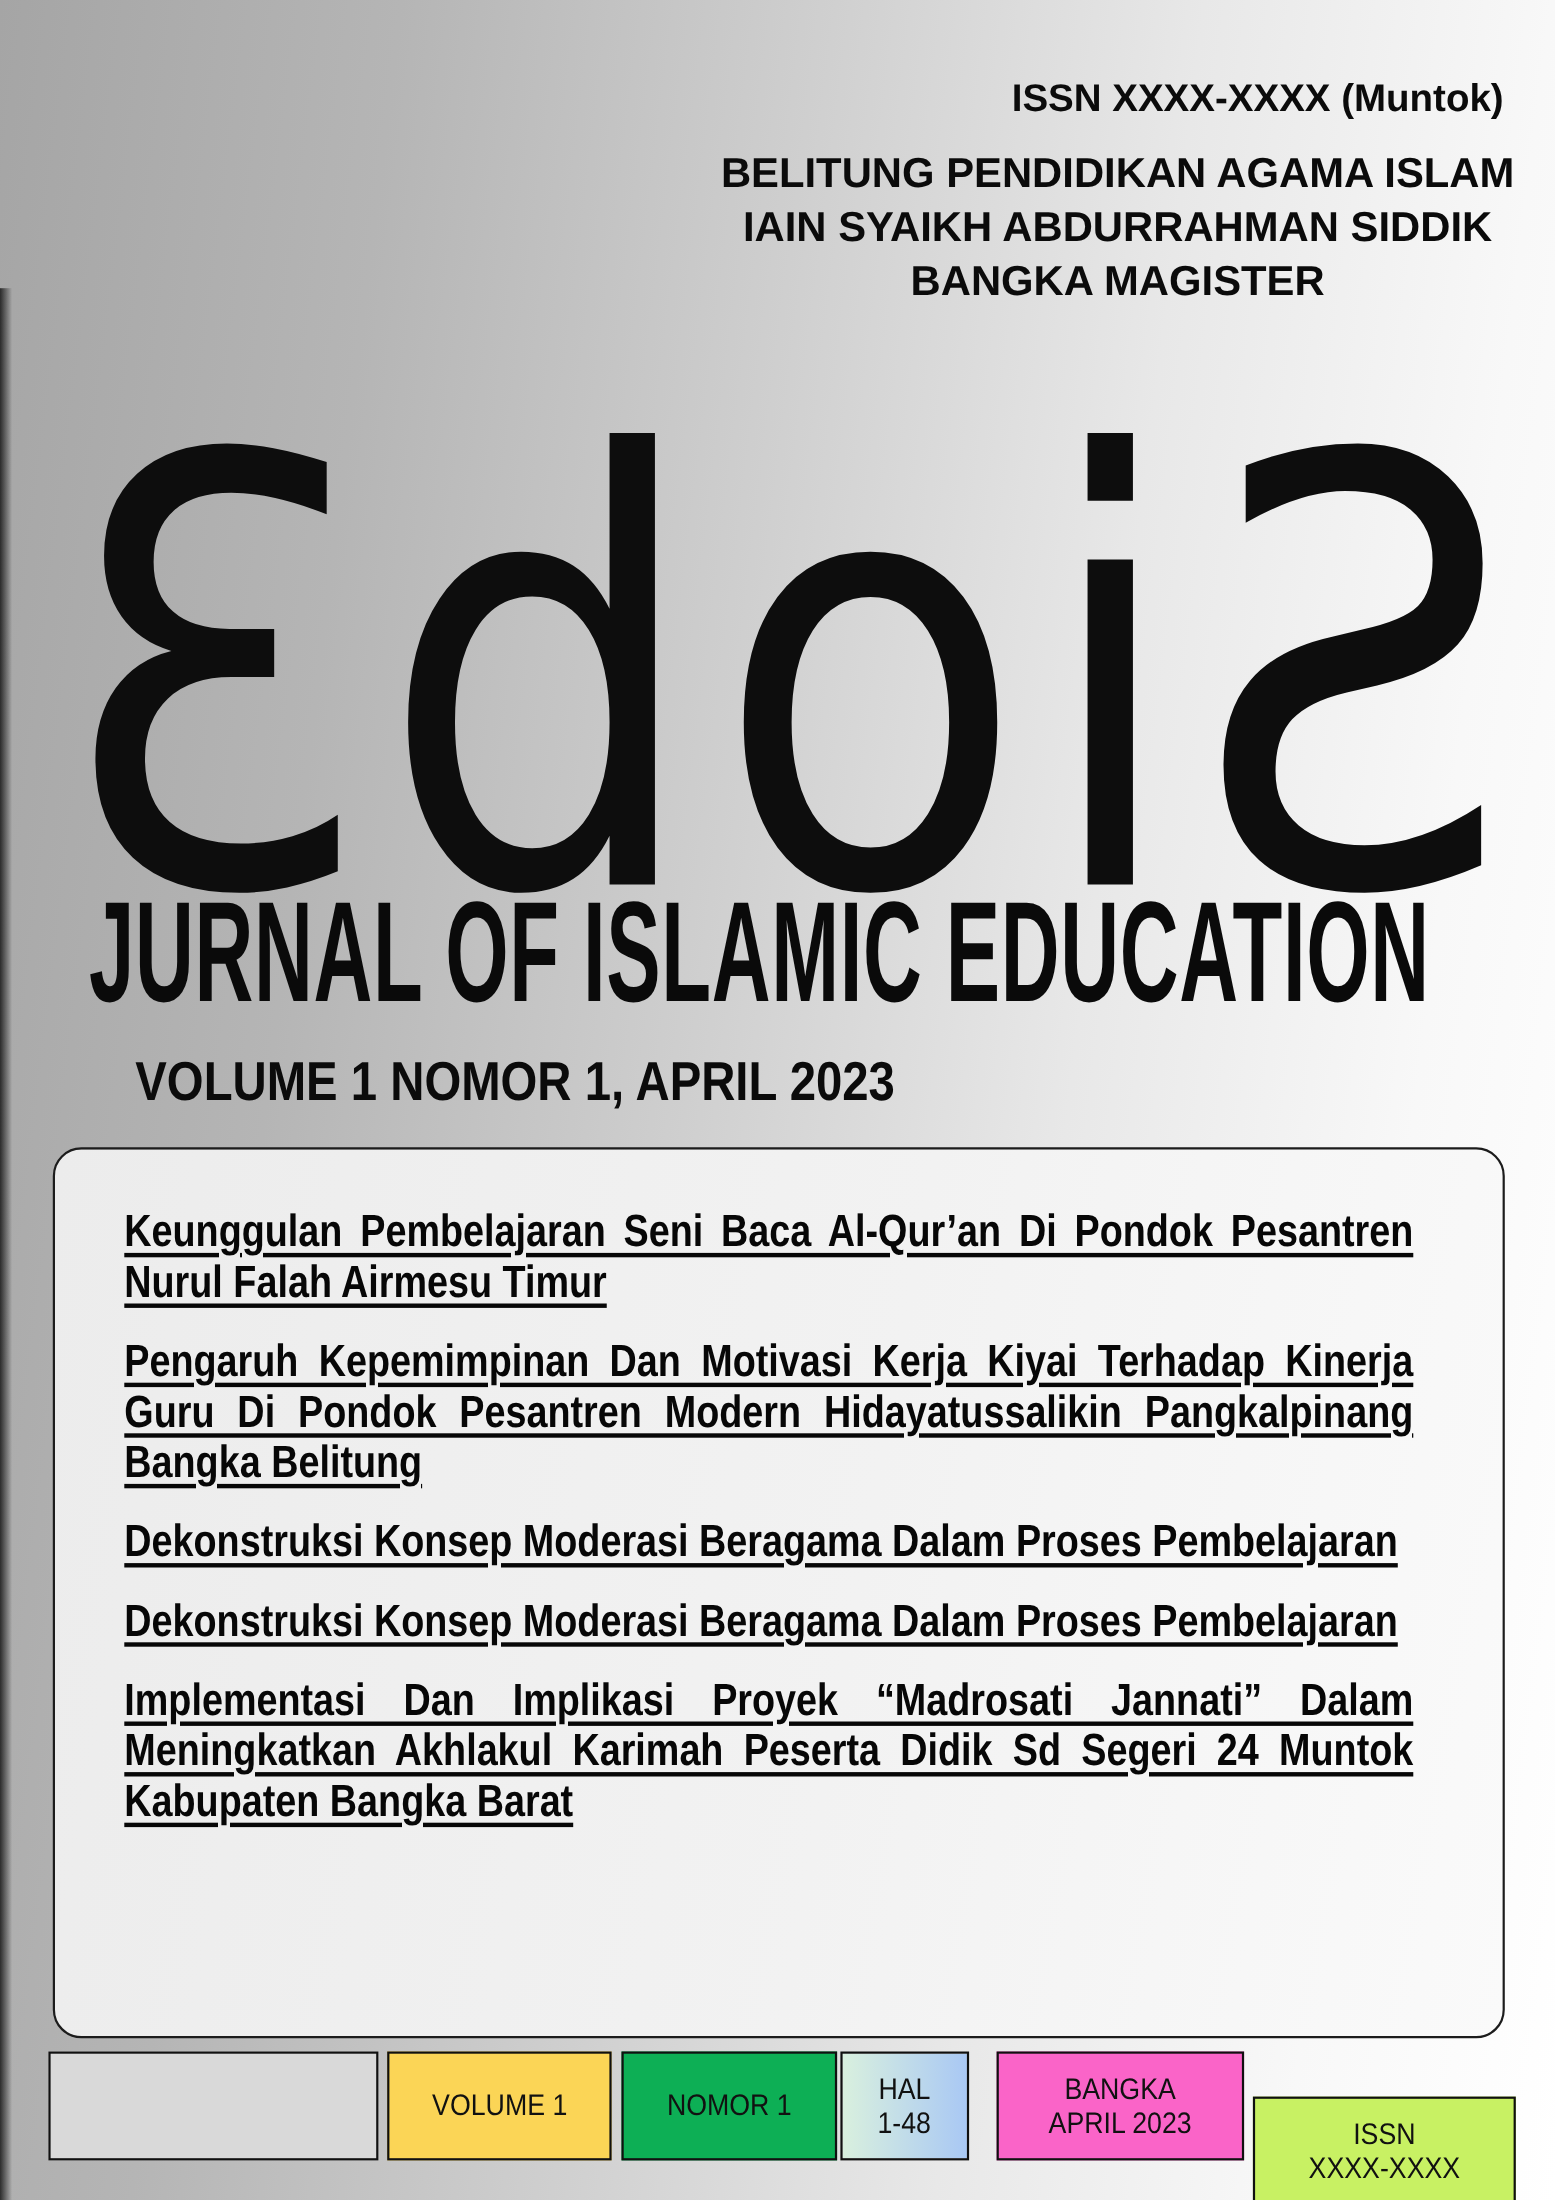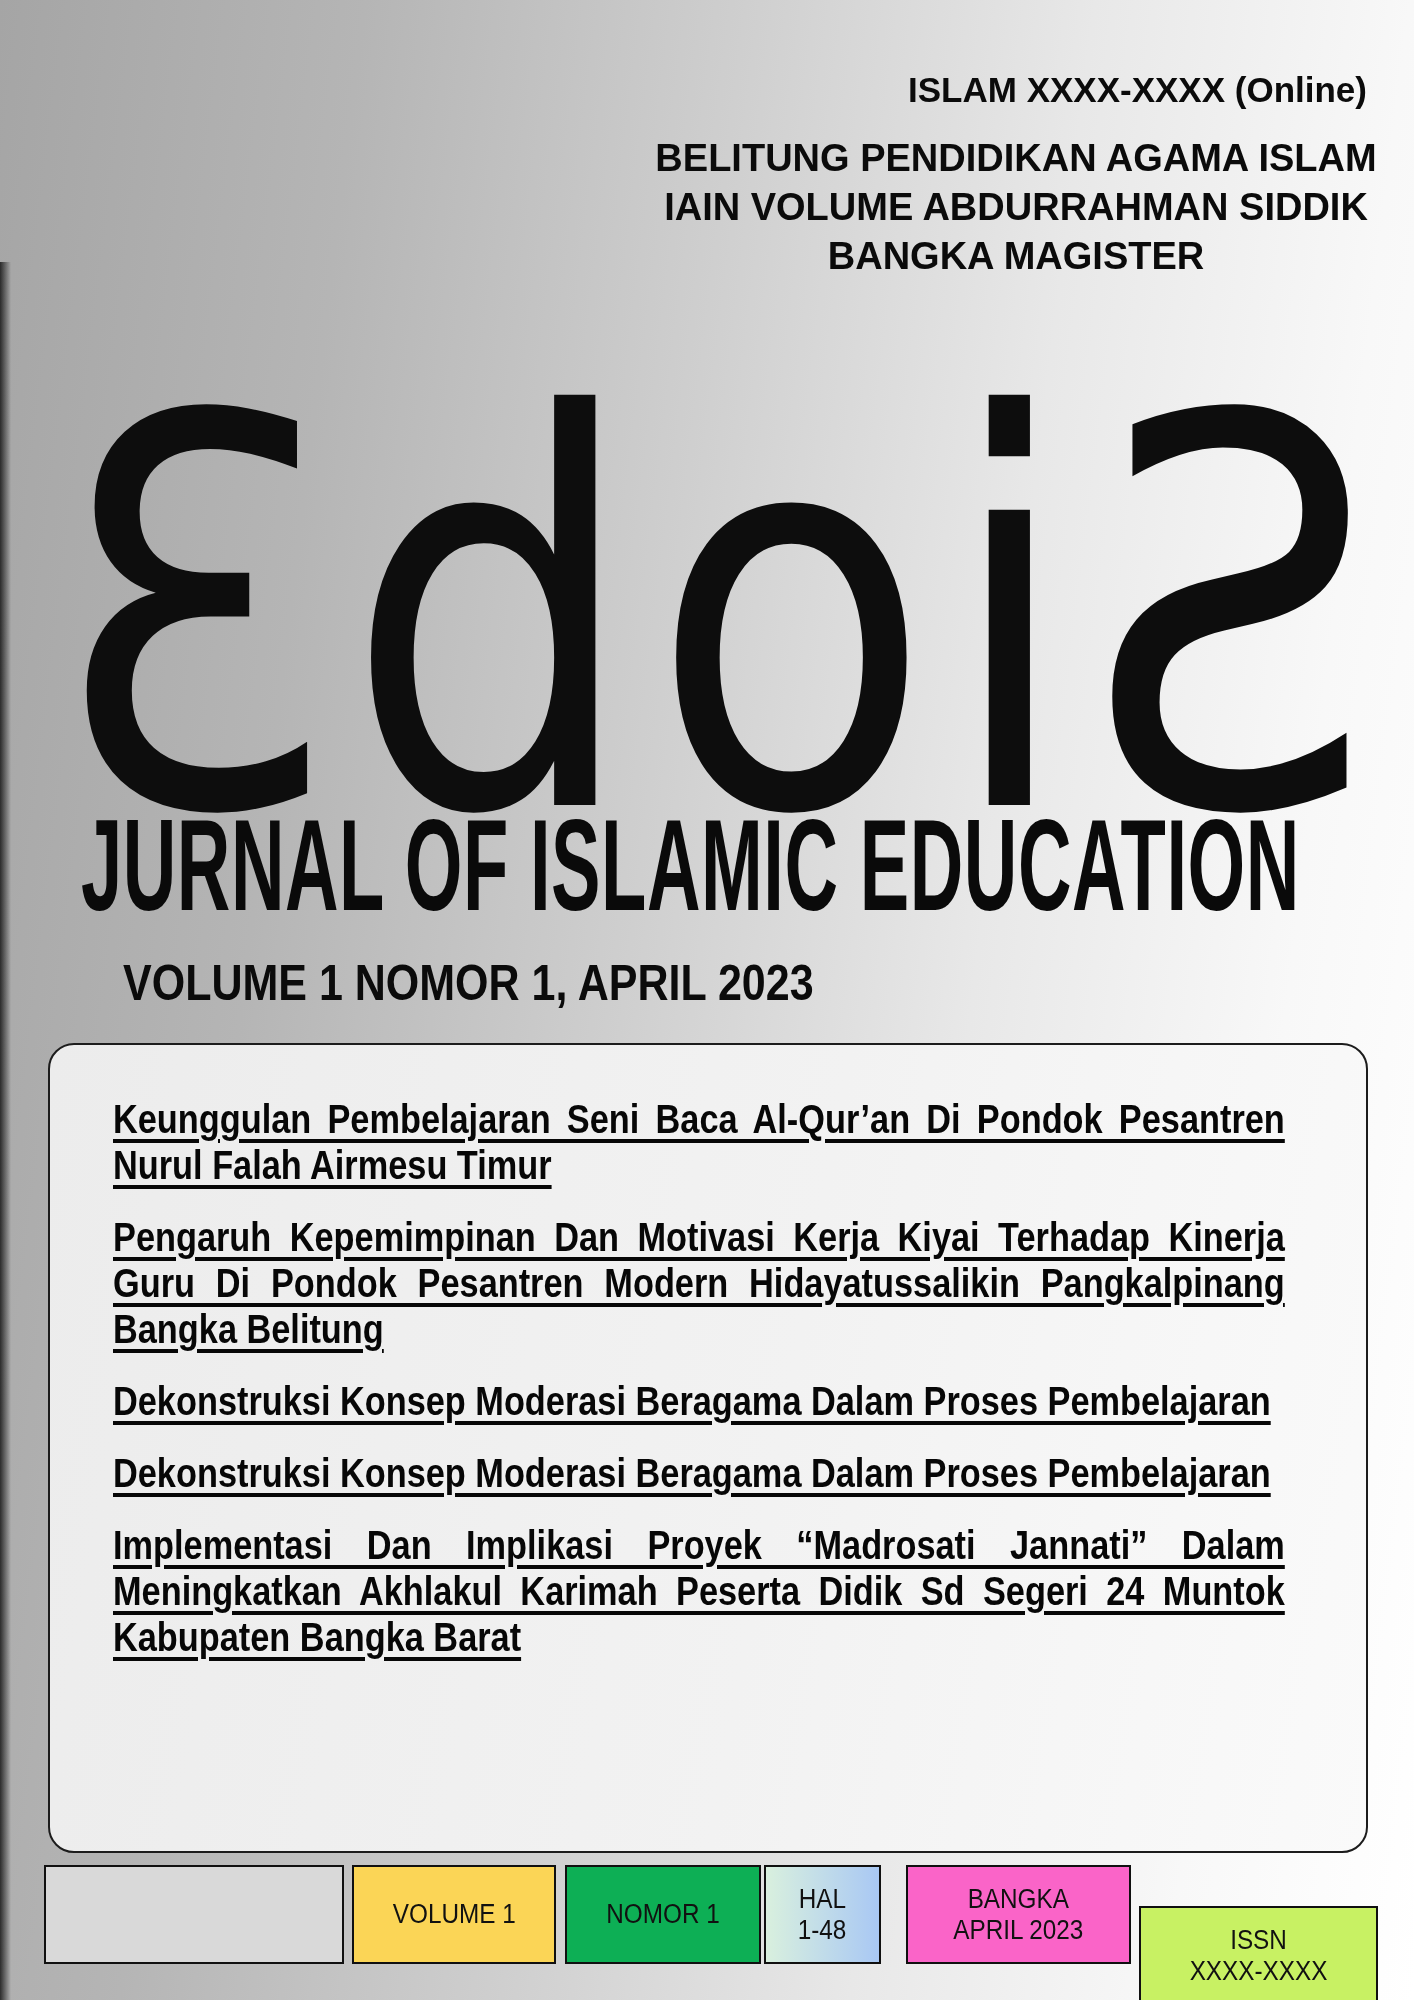--- a/index.html
+++ b/index.html
@@ -36,25 +36,25 @@
   .fb-bangka{left:906px;width:225px;background:#fa64c8;}
   .fb-issn{left:1139px;width:239px;background:#c8f163;margin-top:41px;}
 </style>
 </head>
 <body>
 
 <div class="page">
 
   <div class="left-shade"></div>
 
-  <div class="issn-top">ISLAM XXXX-XXXX (Online)</div>
+  <div class="issn-top">ISSN XXXX-XXXX (Muntok)</div>
 
   <div class="inst">
     <div>BELITUNG PENDIDIKAN AGAMA ISLAM</div>
-    <div>IAIN VOLUME ABDURRAHMAN SIDDIK</div>
+    <div>IAIN SYAIKH ABDURRAHMAN SIDDIK</div>
     <div>BANGKA MAGISTER</div>
   </div>
 
   <div class="logo">ƐdoiƧ</div>
 
   <div class="jtitle">JURNAL OF ISLAMIC EDUCATION</div>
 
   <div class="edition">VOLUME 1 NOMOR 1, APRIL 2023</div>
 
   <div class="abox"></div>

